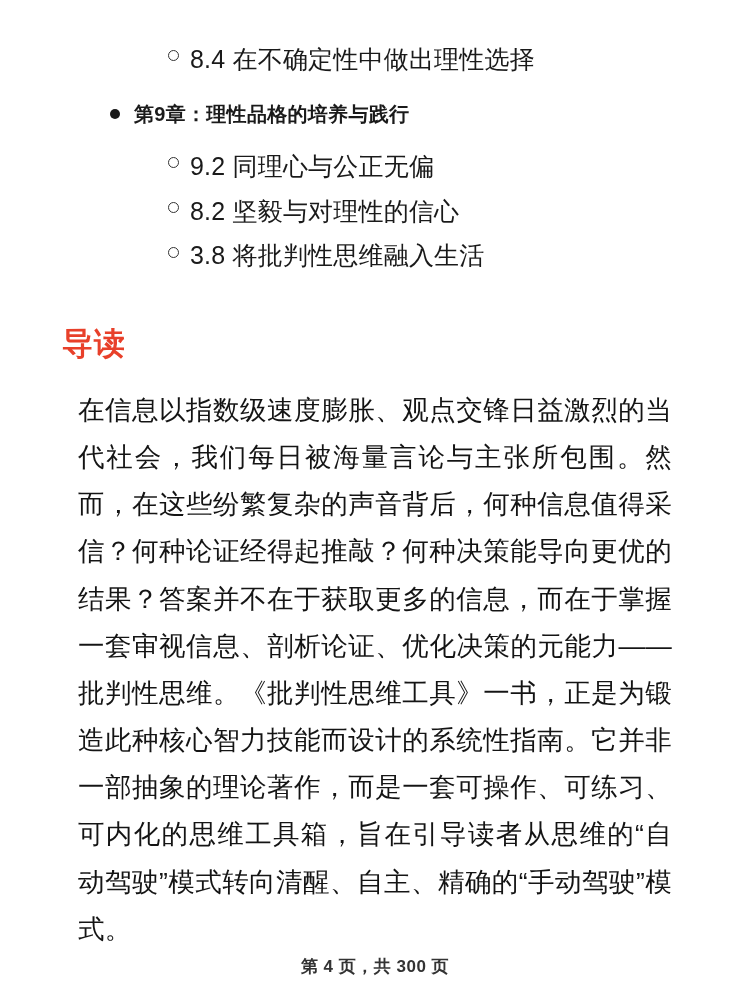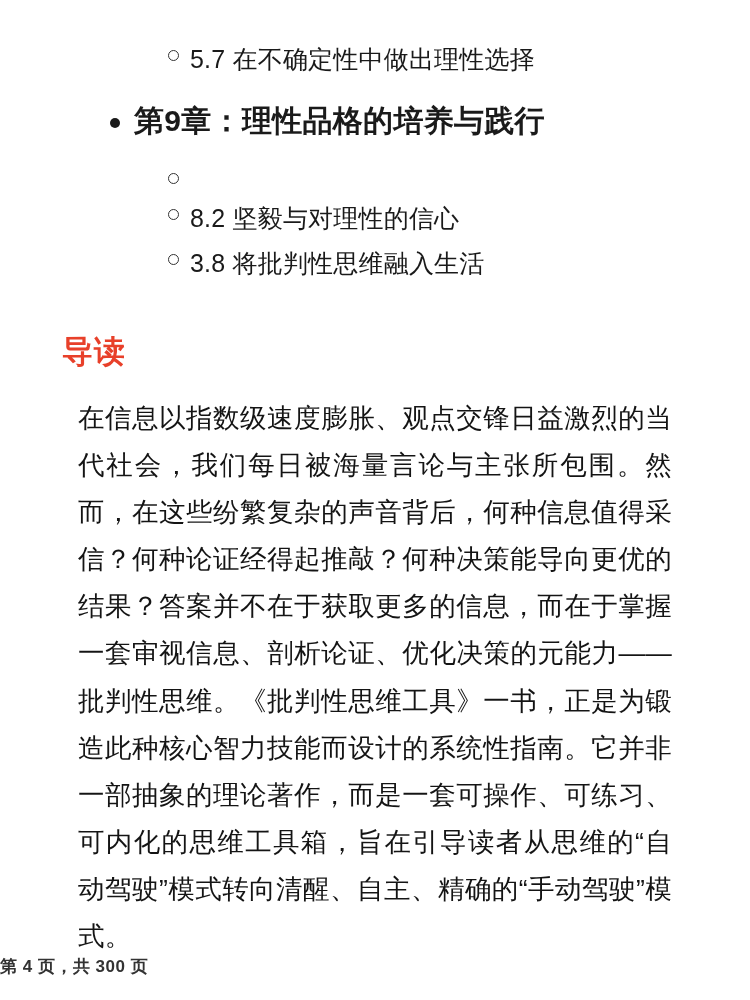--- a/index.html
+++ b/index.html
@@ -56,24 +56,24 @@
     border-radius: 50%;
     background: transparent;
     vertical-align: middle;
   }
   .toc-sub .text {
     flex: 1 1 auto;
   }
 
   .toc-chapter {
     display: flex;
-    align-items: center;
+    align-items: flex-end;
     margin: 18px 0 18px 0;
     padding-left: 50px;
-    font-size: 30px;
+    font-size: 20px;
     font-weight: bold;
     line-height: 1.5;
     letter-spacing: 0.3px;
   }
   .toc-chapter .marker {
     flex: 0 0 auto;
     width: 24px;
     line-height: 1.6;
   }
   .toc-chapter .marker::before {
@@ -108,47 +108,48 @@
     letter-spacing: 0.2px;
     color: #141414;
   }
 
   
   .footer {
     position: absolute;
     left: 0;
     right: 0;
     bottom: 22px;
-    text-align: left;
+    text-align: center;
     font-size: 17px;
     font-weight: bold;
     color: #333333;
     letter-spacing: 0.5px;
   }
 </style>
 </head>
 <body>
 
 <div class="page">
 
   <ul class="toc">
 
     <li class="toc-sub">
       <span class="marker"></span>
-      <span class="text">5.7 在不确定性中做出理性选择</span>
+      <span class="text">8.4 在不确定性中做出理性选择</span>
     </li>
 
     <li class="toc-chapter">
       <span class="marker"></span>
       <span class="text">第9章：理性品格的培养与践行</span>
     </li>
 
 
     <li class="toc-sub">
       <span class="marker"></span>
+      <span class="text">9.2 同理心与公正无偏</span>
     </li>
 
     <li class="toc-sub">
       <span class="marker"></span>
       <span class="text">8.2 坚毅与对理性的信心</span>
     </li>
 
     <li class="toc-sub">
       <span class="marker"></span>
       <span class="text">3.8 将批判性思维融入生活</span>

